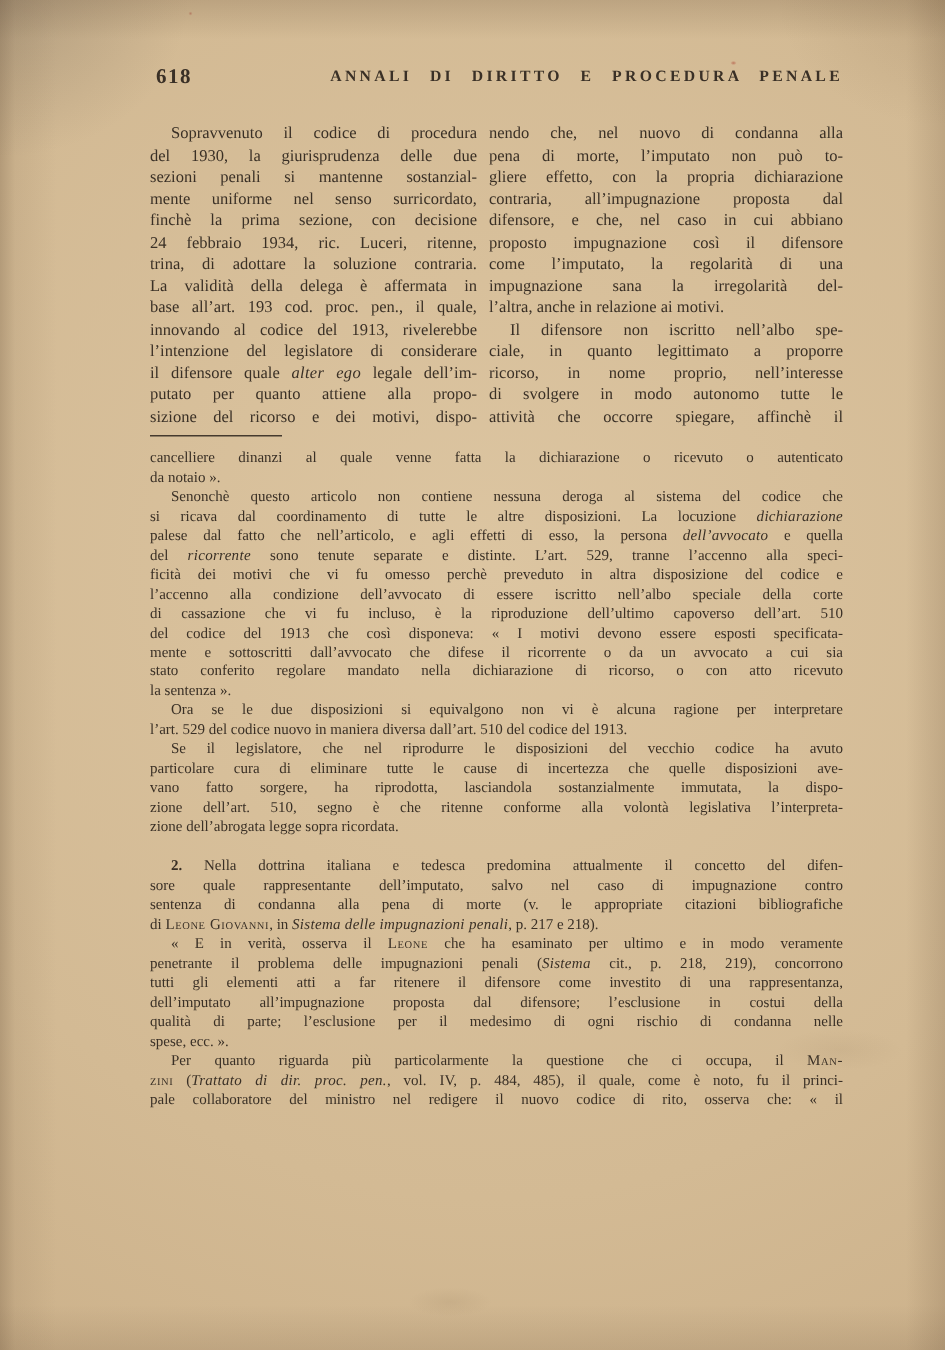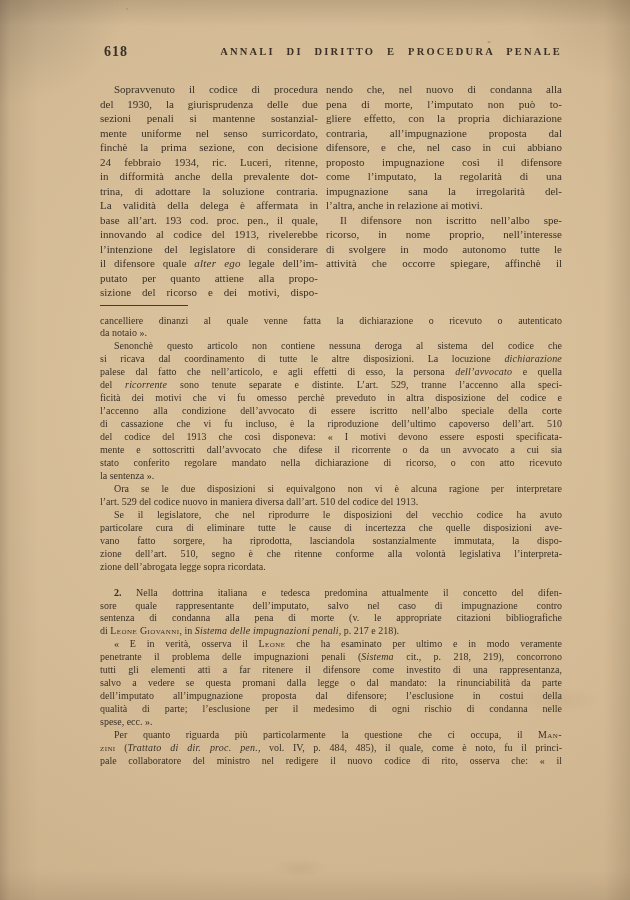--- a/index.html
+++ b/index.html
@@ -78,21 +78,20 @@
 
     <div class="columns main-text">
       <div class="col col-left">
           <div class="para indent">
             <div class="line">Sopravvenuto il codice di procedura</div>
             <div class="line">del 1930, la giurisprudenza delle due</div>
             <div class="line">sezioni penali si mantenne sostanzial-</div>
             <div class="line">mente uniforme nel senso surricordato,</div>
             <div class="line">finchè la prima sezione, con decisione</div>
             <div class="line">24 febbraio 1934, ric. Luceri, ritenne,</div>
-            <div class="line">in difformità anche della prevalente dot-</div>
             <div class="line">trina, di adottare la soluzione contraria.</div>
             <div class="line">La validità della delega è affermata in</div>
             <div class="line">base all’art. 193 cod. proc. pen., il quale,</div>
             <div class="line">innovando al codice del 1913, rivelerebbe</div>
             <div class="line">l’intenzione del legislatore di considerare</div>
             <div class="line">il difensore quale <i>alter ego</i> legale dell’im-</div>
             <div class="line">putato per quanto attiene alla propo-</div>
             <div class="line">sizione del ricorso e dei motivi, dispo-</div>
           </div>
         </div>
@@ -103,20 +102,21 @@
             <div class="line">gliere effetto, con la propria dichiarazione</div>
             <div class="line">contraria, all’impugnazione proposta dal</div>
             <div class="line">difensore, e che, nel caso in cui abbiano</div>
             <div class="line">proposto impugnazione così il difensore</div>
             <div class="line">come l’imputato, la regolarità di una</div>
             <div class="line">impugnazione sana la irregolarità del-</div>
             <div class="line last">l’altra, anche in relazione ai motivi.</div>
           </div>
           <div class="para indent">
             <div class="line">Il difensore non iscritto nell’albo spe-</div>
+            <div class="line">ciale, in quanto legittimato a proporre</div>
             <div class="line">ricorso, in nome proprio, nell’interesse</div>
             <div class="line">di svolgere in modo autonomo tutte le</div>
             <div class="line">attività che occorre spiegare, affinchè il</div>
           </div>
         </div>
     </div>
 
     <hr class="fnrule">
 
     <div class="footnote">
@@ -151,21 +151,20 @@
         <div class="para indent gap">
           <div class="line"><b>2.</b> Nella dottrina italiana e tedesca predomina attualmente il concetto del difen-</div>
           <div class="line">sore quale rappresentante dell’imputato, salvo nel caso di impugnazione contro</div>
           <div class="line">sentenza di condanna alla pena di morte (v. le appropriate citazioni bibliografiche</div>
           <div class="line last">di <span class="sc">Leone Giovanni</span>, in <i>Sistema delle impugnazioni penali</i>, p. 217 e 218).</div>
         </div>
         <div class="para indent">
           <div class="line">« E in verità, osserva il <span class="sc">Leone</span> che ha esaminato per ultimo e in modo veramente</div>
           <div class="line">penetrante il problema delle impugnazioni penali (<i>Sistema</i> cit., p. 218, 219), concorrono</div>
           <div class="line">tutti gli elementi atti a far ritenere il difensore come investito di una rappresentanza,</div>
-          <div class="line">salvo a vedere se questa promani dalla legge o dal mandato: la rinunciabilità da parte</div>
           <div class="line">dell’imputato all’impugnazione proposta dal difensore; l’esclusione in costui della</div>
           <div class="line">qualità di parte; l’esclusione per il medesimo di ogni rischio di condanna nelle</div>
           <div class="line last">spese, ecc. ».</div>
         </div>
         <div class="para indent">
           <div class="line">Per quanto riguarda più particolarmente la questione che ci occupa, il <span class="sc">Man-</span></div>
           <div class="line"><span class="sc">zini</span> (<i>Trattato di dir. proc. pen.</i>, vol. IV, p. 484, 485), il quale, come è noto, fu il princi-</div>
           <div class="line">pale collaboratore del ministro nel redigere il nuovo codice di rito, osserva che: « il</div>
         </div>
       </div>

